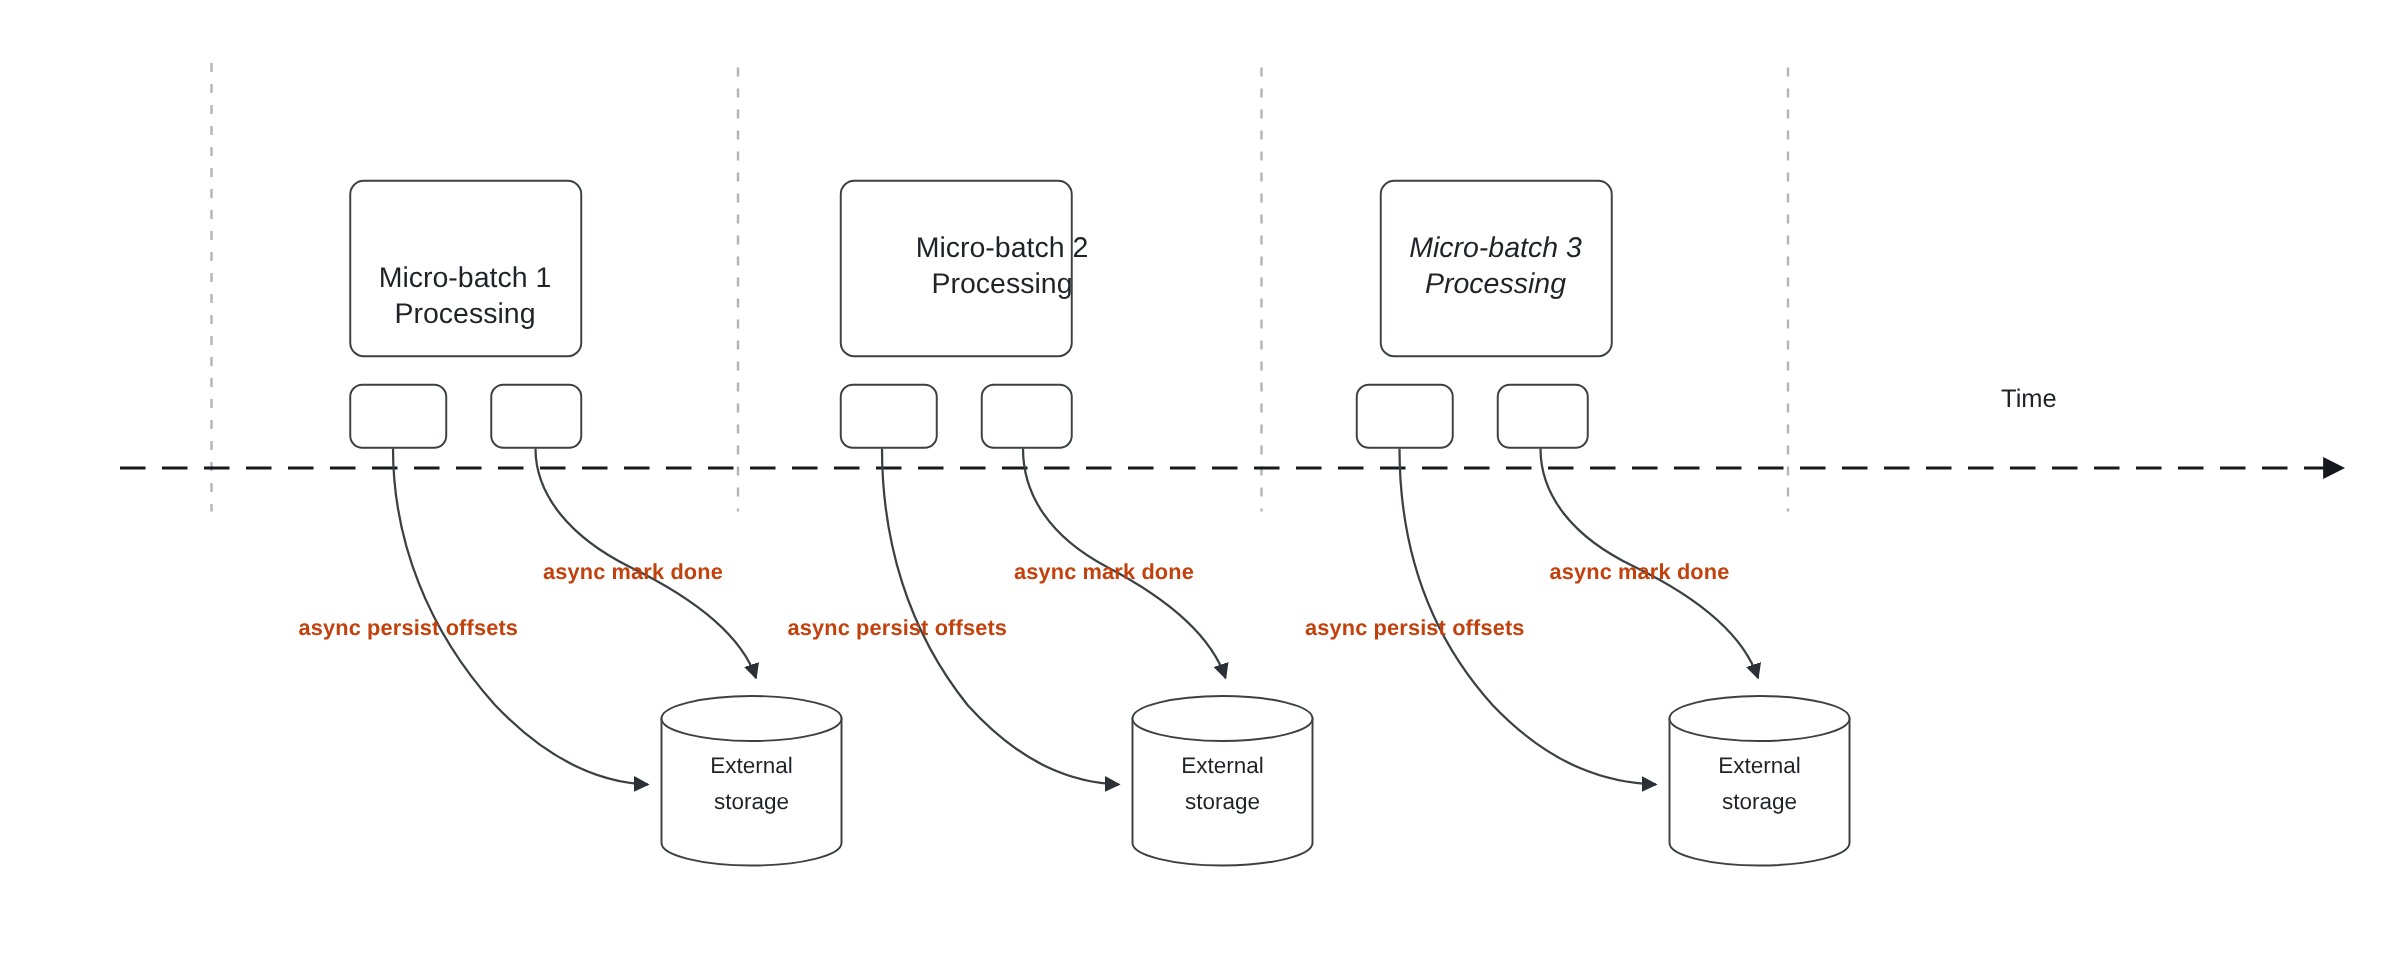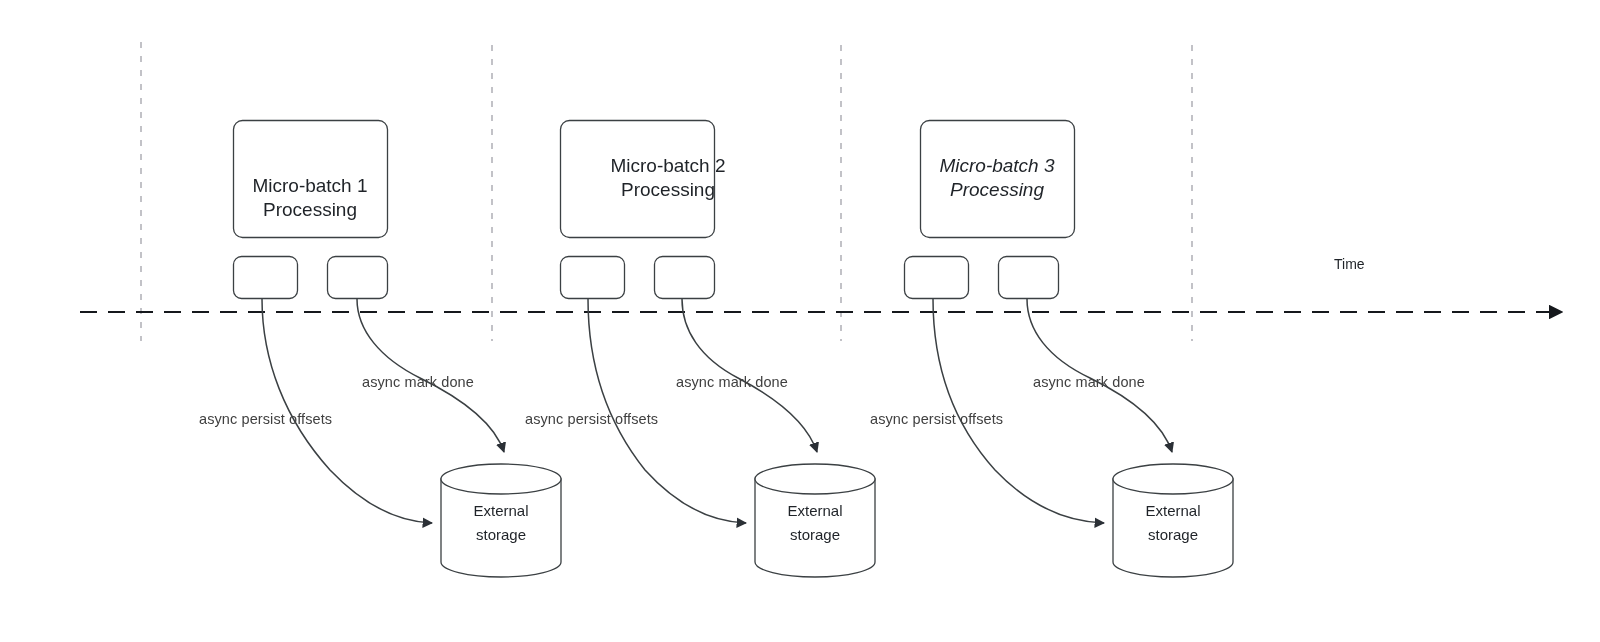--- a/index.html
+++ b/index.html
@@ -38,30 +38,30 @@
   .batch-label {
     width: 154px;
     font-size: 19px;
   }
   .storage-label {
     width: 120px;
     font-size: 15px;
   }
   .edge-label {
     position: absolute;
-    color: #404040;
+    color: #c2410c;
     font-size: 14.5px;
-    font-weight: normal;
+    font-weight: bold;
     white-space: nowrap;
     letter-spacing: 0.1px;
   }
   .axis-label {
     position: absolute;
     color: #1f2328;
-    font-size: 14px;
+    font-size: 17px;
     white-space: nowrap;
   }
 </style>
 </head>
 <body>
 
 <div id="canvas">
 
   <svg id="vector-layer" viewBox="0 0 1600 642">
     <defs>

